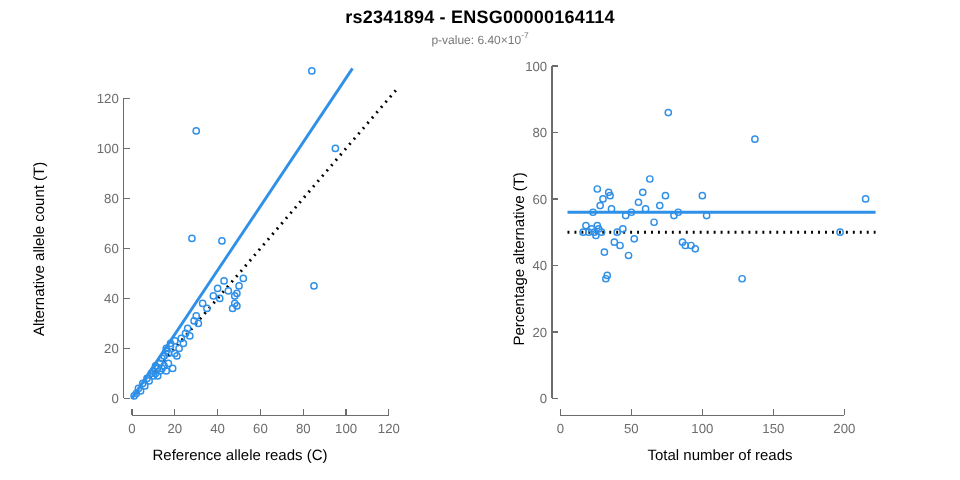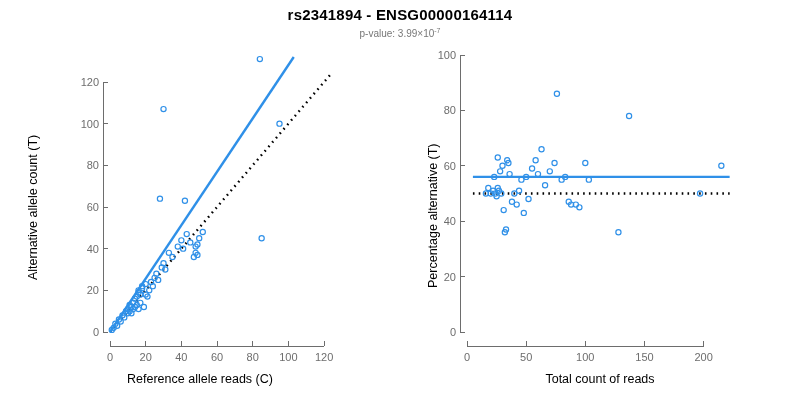--- a/index.html
+++ b/index.html
@@ -28,21 +28,21 @@
            stroke-linecap:butt;}
 </style>
 </head>
 <body>
 
 <div id="fig">
 
   <div class="title">rs2341894 - ENSG00000164114</div>
 
   <div class="subtitle">
-    <span>p-value: </span><span class="mant">3.99×10</span><sup>-7</sup>
+    <span>p-value: </span><span class="mant">6.40×10</span><sup>-7</sup>
   </div>
 
   <div class="panel" id="panel-left" style="left:0;width:400px;">
     <svg class="plotsvg" id="svg-left" width="400" height="400">
         <path d="M103 82 L103 332" class="axisline"></path>
         <path d="M103 332 L108 332" class="axisline"></path>
         <text x="99" y="336" text-anchor="end" class="ticktext">0</text>
         <path d="M103 290.3333333333333 L108 290.3333333333333" class="axisline"></path>
         <text x="99" y="294.3333333333333" text-anchor="end" class="ticktext">20</text>
         <path d="M103 248.66666666666669 L108 248.66666666666669" class="axisline"></path>
@@ -207,17 +207,17 @@
         <circle cx="171.11" cy="204.58" r="2.6" stroke="#2f90e8" class="pt"></circle>
         <circle cx="175.84" cy="204.58" r="2.6" stroke="#2f90e8" class="pt"></circle>
         <circle cx="179.39" cy="207.35" r="2.6" stroke="#2f90e8" class="pt"></circle>
         <circle cx="185.30" cy="163.03" r="2.6" stroke="#2f90e8" class="pt"></circle>
         <circle cx="188.85" cy="179.65" r="2.6" stroke="#2f90e8" class="pt"></circle>
         <circle cx="218.43" cy="232.28" r="2.6" stroke="#2f90e8" class="pt"></circle>
         <circle cx="229.08" cy="115.94" r="2.6" stroke="#2f90e8" class="pt"></circle>
         <circle cx="300.06" cy="193.50" r="2.6" stroke="#2f90e8" class="pt"></circle>
         <circle cx="321.35" cy="165.80" r="2.6" stroke="#2f90e8" class="pt"></circle>
       </svg>
-    <div class="axlabel" id="xlab-right" style="left:0;top:372px;width:400px;">Total count of reads</div>
+    <div class="axlabel" id="xlab-right" style="left:0;top:372px;width:400px;">Total number of reads</div>
     <div class="axlabel ylabel" id="ylab-right" style="left: 26px; top: 288px; transform: rotate(-90deg);">Percentage alternative (T)</div>
   </div>
 
 </div>
 
 </body></html>

